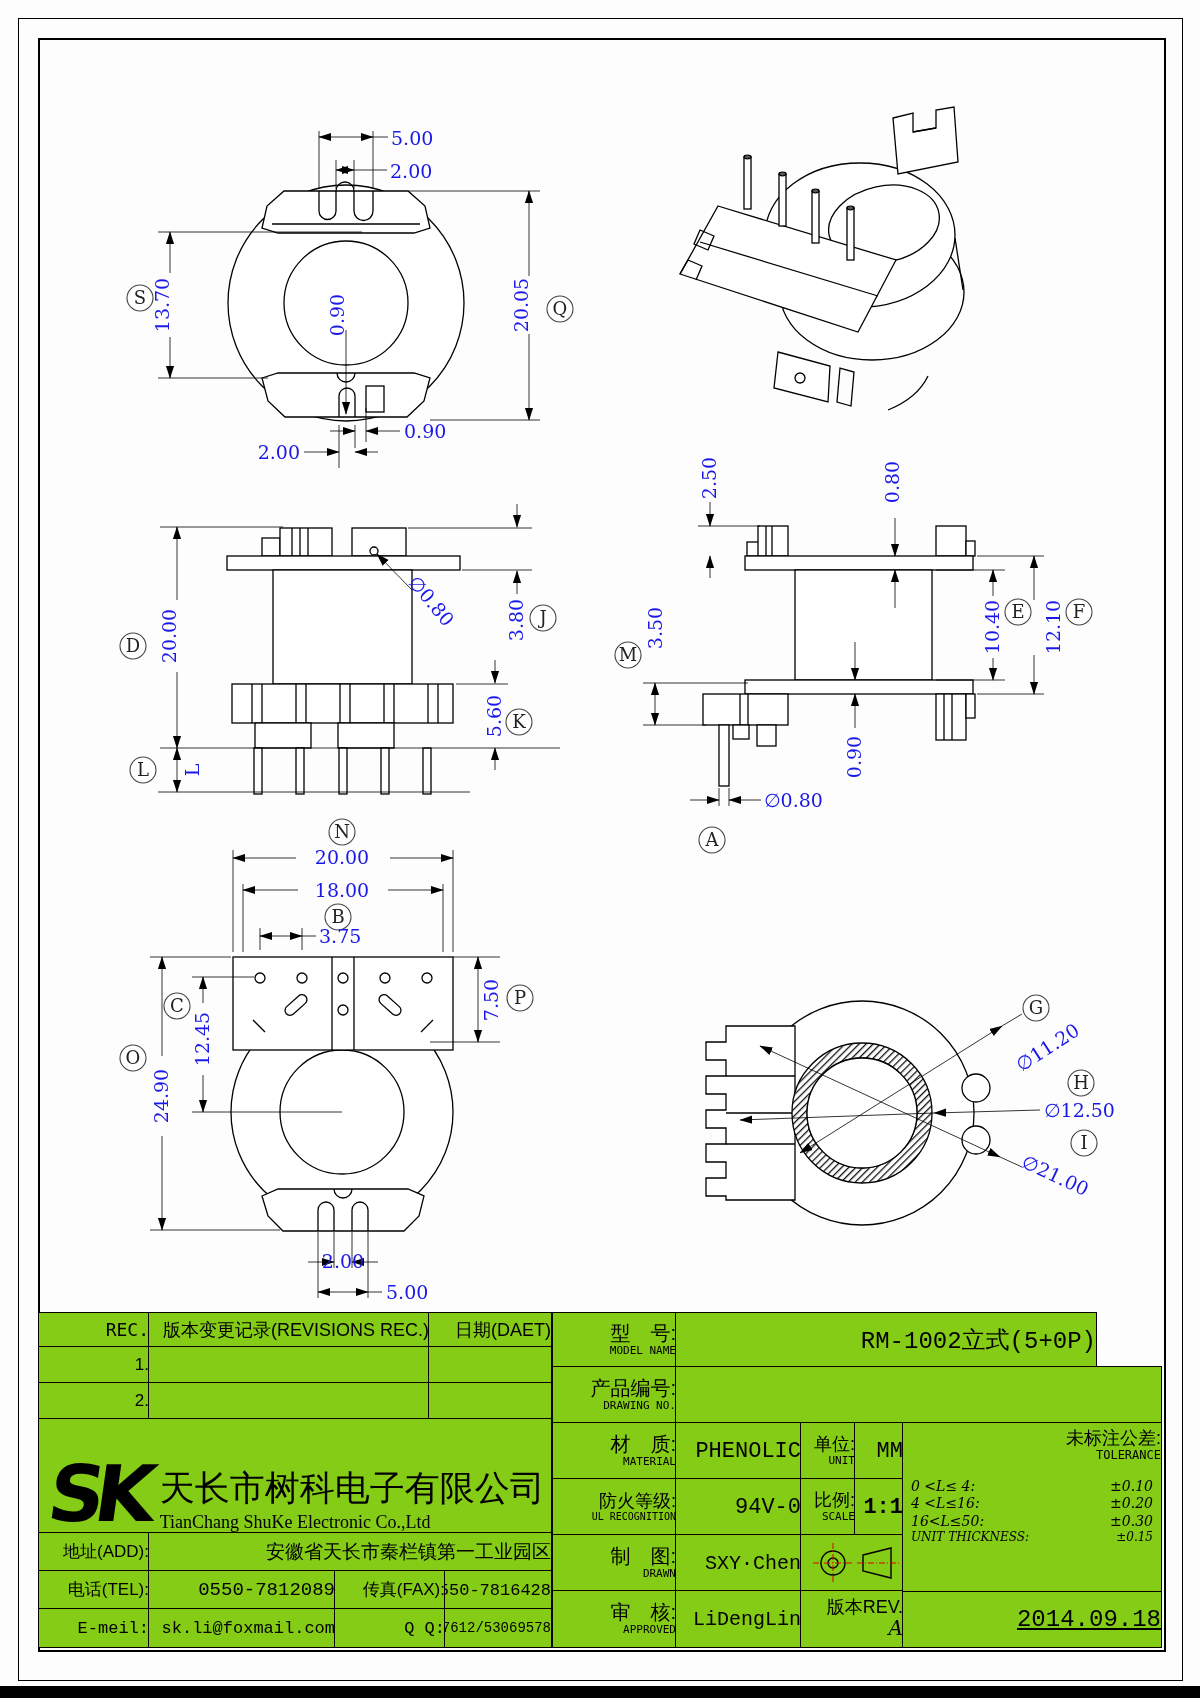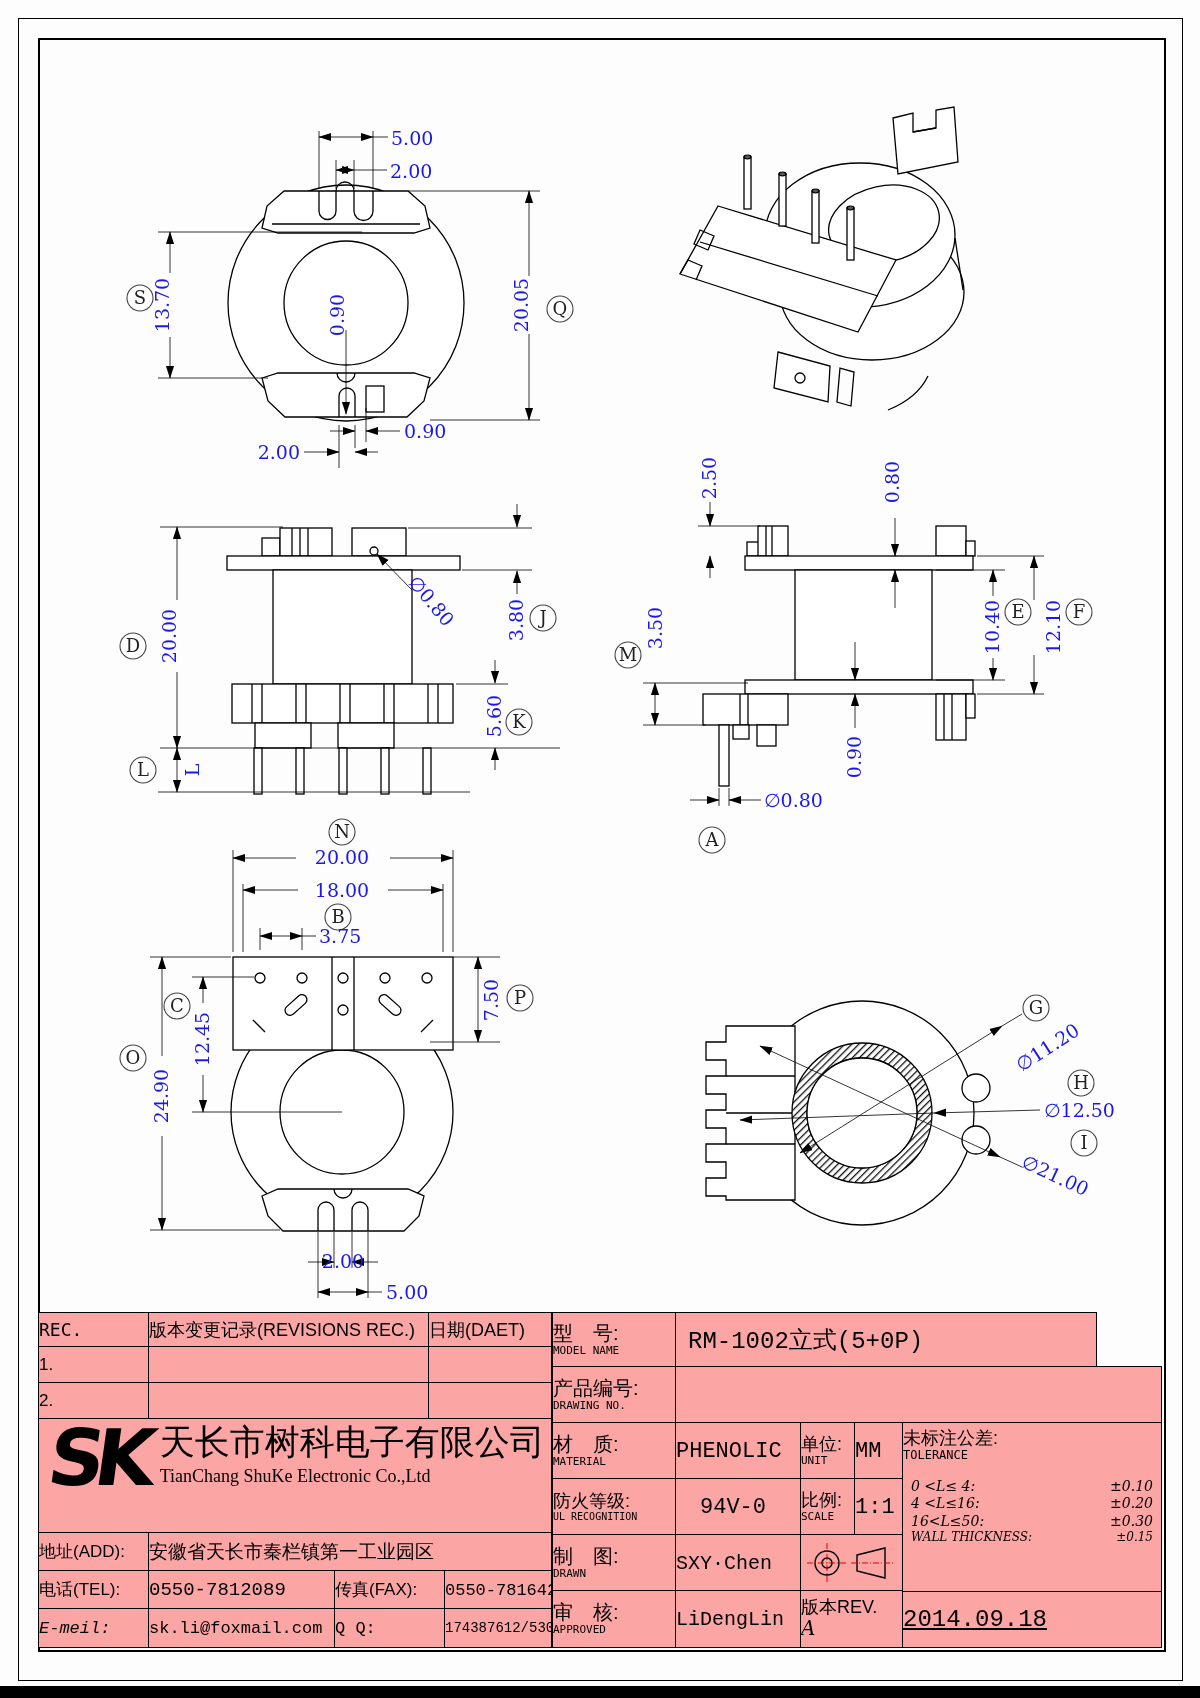--- a/index.html
+++ b/index.html
@@ -10,21 +10,21 @@
   .ln{fill:none;stroke:#000;stroke-width:1.3;}
   .lnf{fill:#fff;stroke:#000;stroke-width:1.3;}
   .tn{fill:none;stroke:#000;stroke-width:0.8;}
   .dt{fill:#1a18e8;font:19px "DejaVu Serif","DejaVu Sans",serif;}
   .mid{text-anchor:middle;}
   .end{text-anchor:end;}
   .lc{fill:#fff;stroke:#444;stroke-width:1.1;}
   .lt{fill:#222;font:18px "DejaVu Serif",serif;text-anchor:middle;}
   
   #titleblock{position:absolute;left:38px;top:1312px;width:1124px;height:336px;}
-  .cell{position:absolute;border:1.5px solid #000;box-sizing:border-box;display:flex;flex-direction:column;align-items:flex-start;justify-content:center;background:#fca5a5;overflow:hidden;}
+  .cell{position:absolute;border:1.5px solid #000;box-sizing:border-box;display:flex;flex-direction:column;align-items:flex-end;justify-content:center;background:#84cc16;overflow:hidden;}
   .zh{font-size:20px;color:#000;line-height:1.05;white-space:nowrap;}
   .en{font-size:11px;color:#000;font-family:"DejaVu Sans Mono",monospace;white-space:nowrap;}
   .val{font-size:22px;font-family:"Liberation Mono","DejaVu Sans Mono",monospace;color:#000;white-space:nowrap;}
   .val-big{font-size:24px;}
   .tolrow{width:100%;display:flex;justify-content:space-between;padding:0 8px;box-sizing:border-box;
           font:italic 14px "DejaVu Serif",serif;line-height:1.25;}
   .logo{font:bold 78px "DejaVu Sans",sans-serif;letter-spacing:-10px;transform:skewX(-8deg);line-height:1;}
   #bottomstrip{position:absolute;left:0;top:1686px;width:1200px;height:12px;background:#000;}
 </style>
 </head>
@@ -418,21 +418,21 @@
       </div>
     <div class="cell" style="left:110px;top:258px;width:188px;height:40px;">
         <span class="val" style="font-size:19px;">0550-7812089</span>
       </div>
     <div class="cell" style="left:296px;top:258px;width:112px;height:40px;">
         <span class="zh" style="font-size:17px;">传真(FAX):</span>
       </div>
     <div class="cell" style="left:406px;top:258px;width:108px;height:40px;">
         <span class="val" style="font-size:17px;">0550-7816428</span>
       </div>
-    <div class="cell" style="left:0;top:296px;width:112px;height:40px;font-style:italic;">
+    <div class="cell" style="left:0;top:296px;width:112px;height:40px;">
         <span class="val" style="font-size:17px;">E-meil:</span>
       </div>
     <div class="cell" style="left:110px;top:296px;width:188px;height:40px;">
         <span class="val" style="font-size:17px;">sk.li@foxmail.com</span>
       </div>
     <div class="cell" style="left:296px;top:296px;width:112px;height:40px;">
         <span class="val" style="font-size:17px;">Q Q:</span>
       </div>
     <div class="cell" style="left:406px;top:296px;width:108px;height:40px;">
         <span class="val" style="font-size:14px;">174387612/53069578</span>
@@ -470,21 +470,21 @@
         <span class="zh" style="font-size:18px;">防火等级:</span>
         <span class="en" style="font-size:10px;">UL RECOGNITION</span>
       </div>
     <div class="cell" style="left:637px;top:166px;width:127px;height:58px;padding-left:24px;">
         <span class="val">94V-0</span>
       </div>
     <div class="cell" style="left:762px;top:166px;width:56px;height:58px;">
         <span class="zh" style="font-size:18px;">比例:</span>
         <span class="en">SCALE</span>
       </div>
-    <div class="cell" style="left:816px;top:166px;width:50px;height:58px;">
+    <div class="cell" style="left:816px;top:166px;width:50px;height:58px;font-weight:bold;">
         <span class="val">1:1</span>
       </div>
     <div class="cell" style="left:514px;top:222px;width:125px;height:58px;">
         <span class="zh">制　图:</span>
         <span class="en">DRAWN</span>
       </div>
     <div class="cell" style="left:637px;top:222px;width:127px;height:58px;">
         <span class="val" style="font-size:20px;">SXY·Chen</span>
       </div>
     <div class="cell" style="left:762px;top:222px;width:104px;height:58px;">
@@ -521,20 +521,20 @@
         </div>
       <div class="tolrow">
           <span>4 &lt;L≤16:</span>
           <span>±0.20</span>
         </div>
       <div class="tolrow">
           <span>16&lt;L≤50:</span>
           <span>±0.30</span>
         </div>
       <div class="tolrow" style="font-size:12px;">
-          <span>WALL THICKNESS:</span>
+          <span>UNIT THICKNESS:</span>
           <span>±0.15</span>
         </div>
     </div>
   </div>
 
   <div id="bottomstrip"></div>
 </div>
 
 </body></html>

